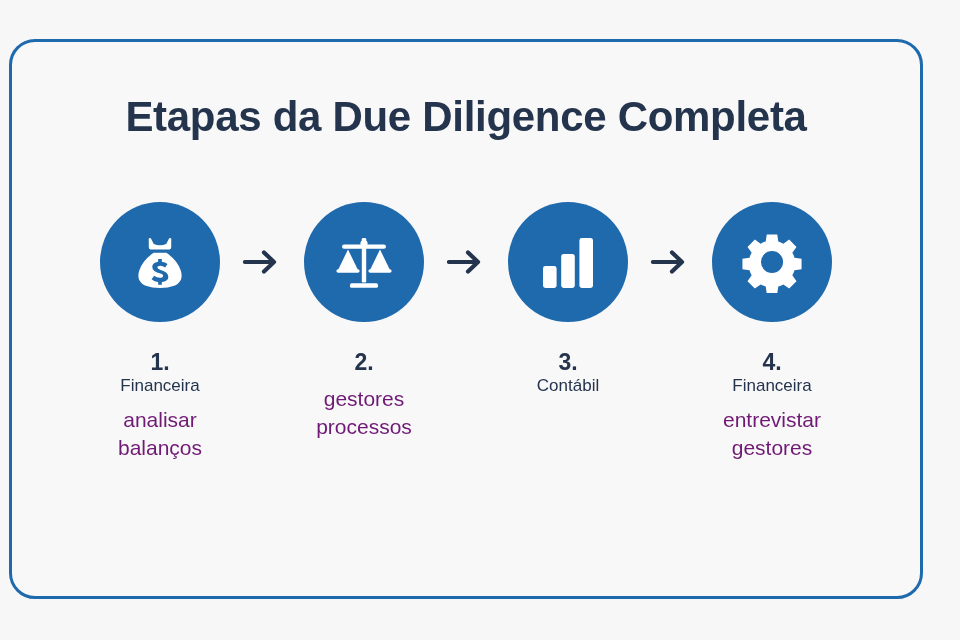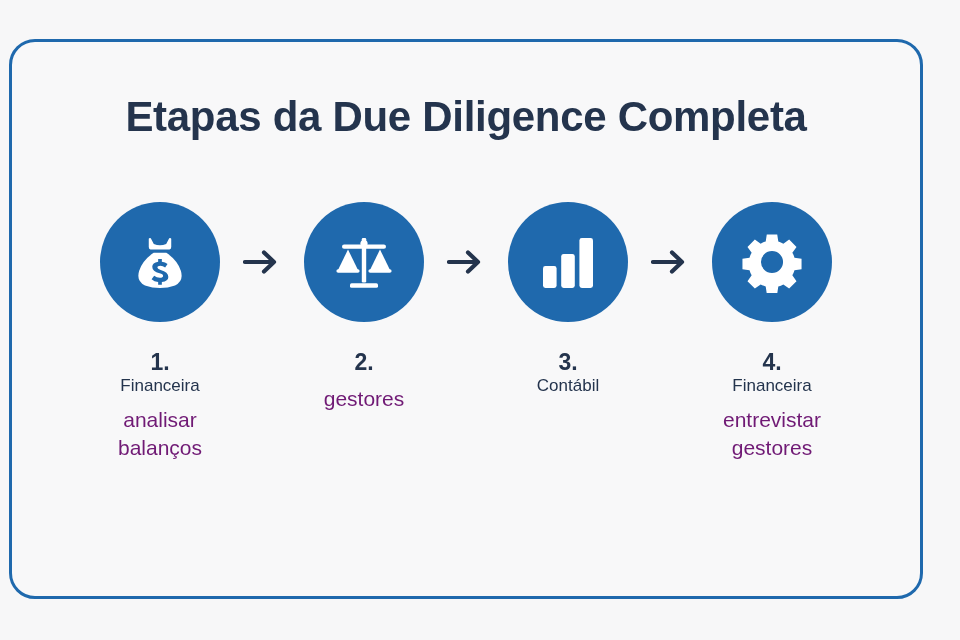--- a/index.html
+++ b/index.html
@@ -153,20 +153,21 @@
                 <path d="M48 19.5 L58 40 H38 Z"></path>
                 <rect x="4.4" y="39.2" width="23.2" height="3.6" rx="1.8"></rect>
                 <rect x="36.4" y="39.2" width="23.2" height="3.6" rx="1.8"></rect>
               </g>
             </svg>
           </span>
         </div>
         <div class="step-num">2.</div>
         <div class="step-desc">
           <span class="l1">gestores</span>
+          <span class="l2">processos</span>
         </div>
       </div>
 
       <div class="arrow">
         <span>
           <svg width="38" height="30" viewBox="0 0 38 30" aria-hidden="true">
             <path d="M2 15 H31 M21 5.5 L31 15 L21 24.5" fill="none" stroke="#24344d" stroke-width="4.2" stroke-linecap="round" stroke-linejoin="round"></path>
           </svg>
         </span>
       </div>

